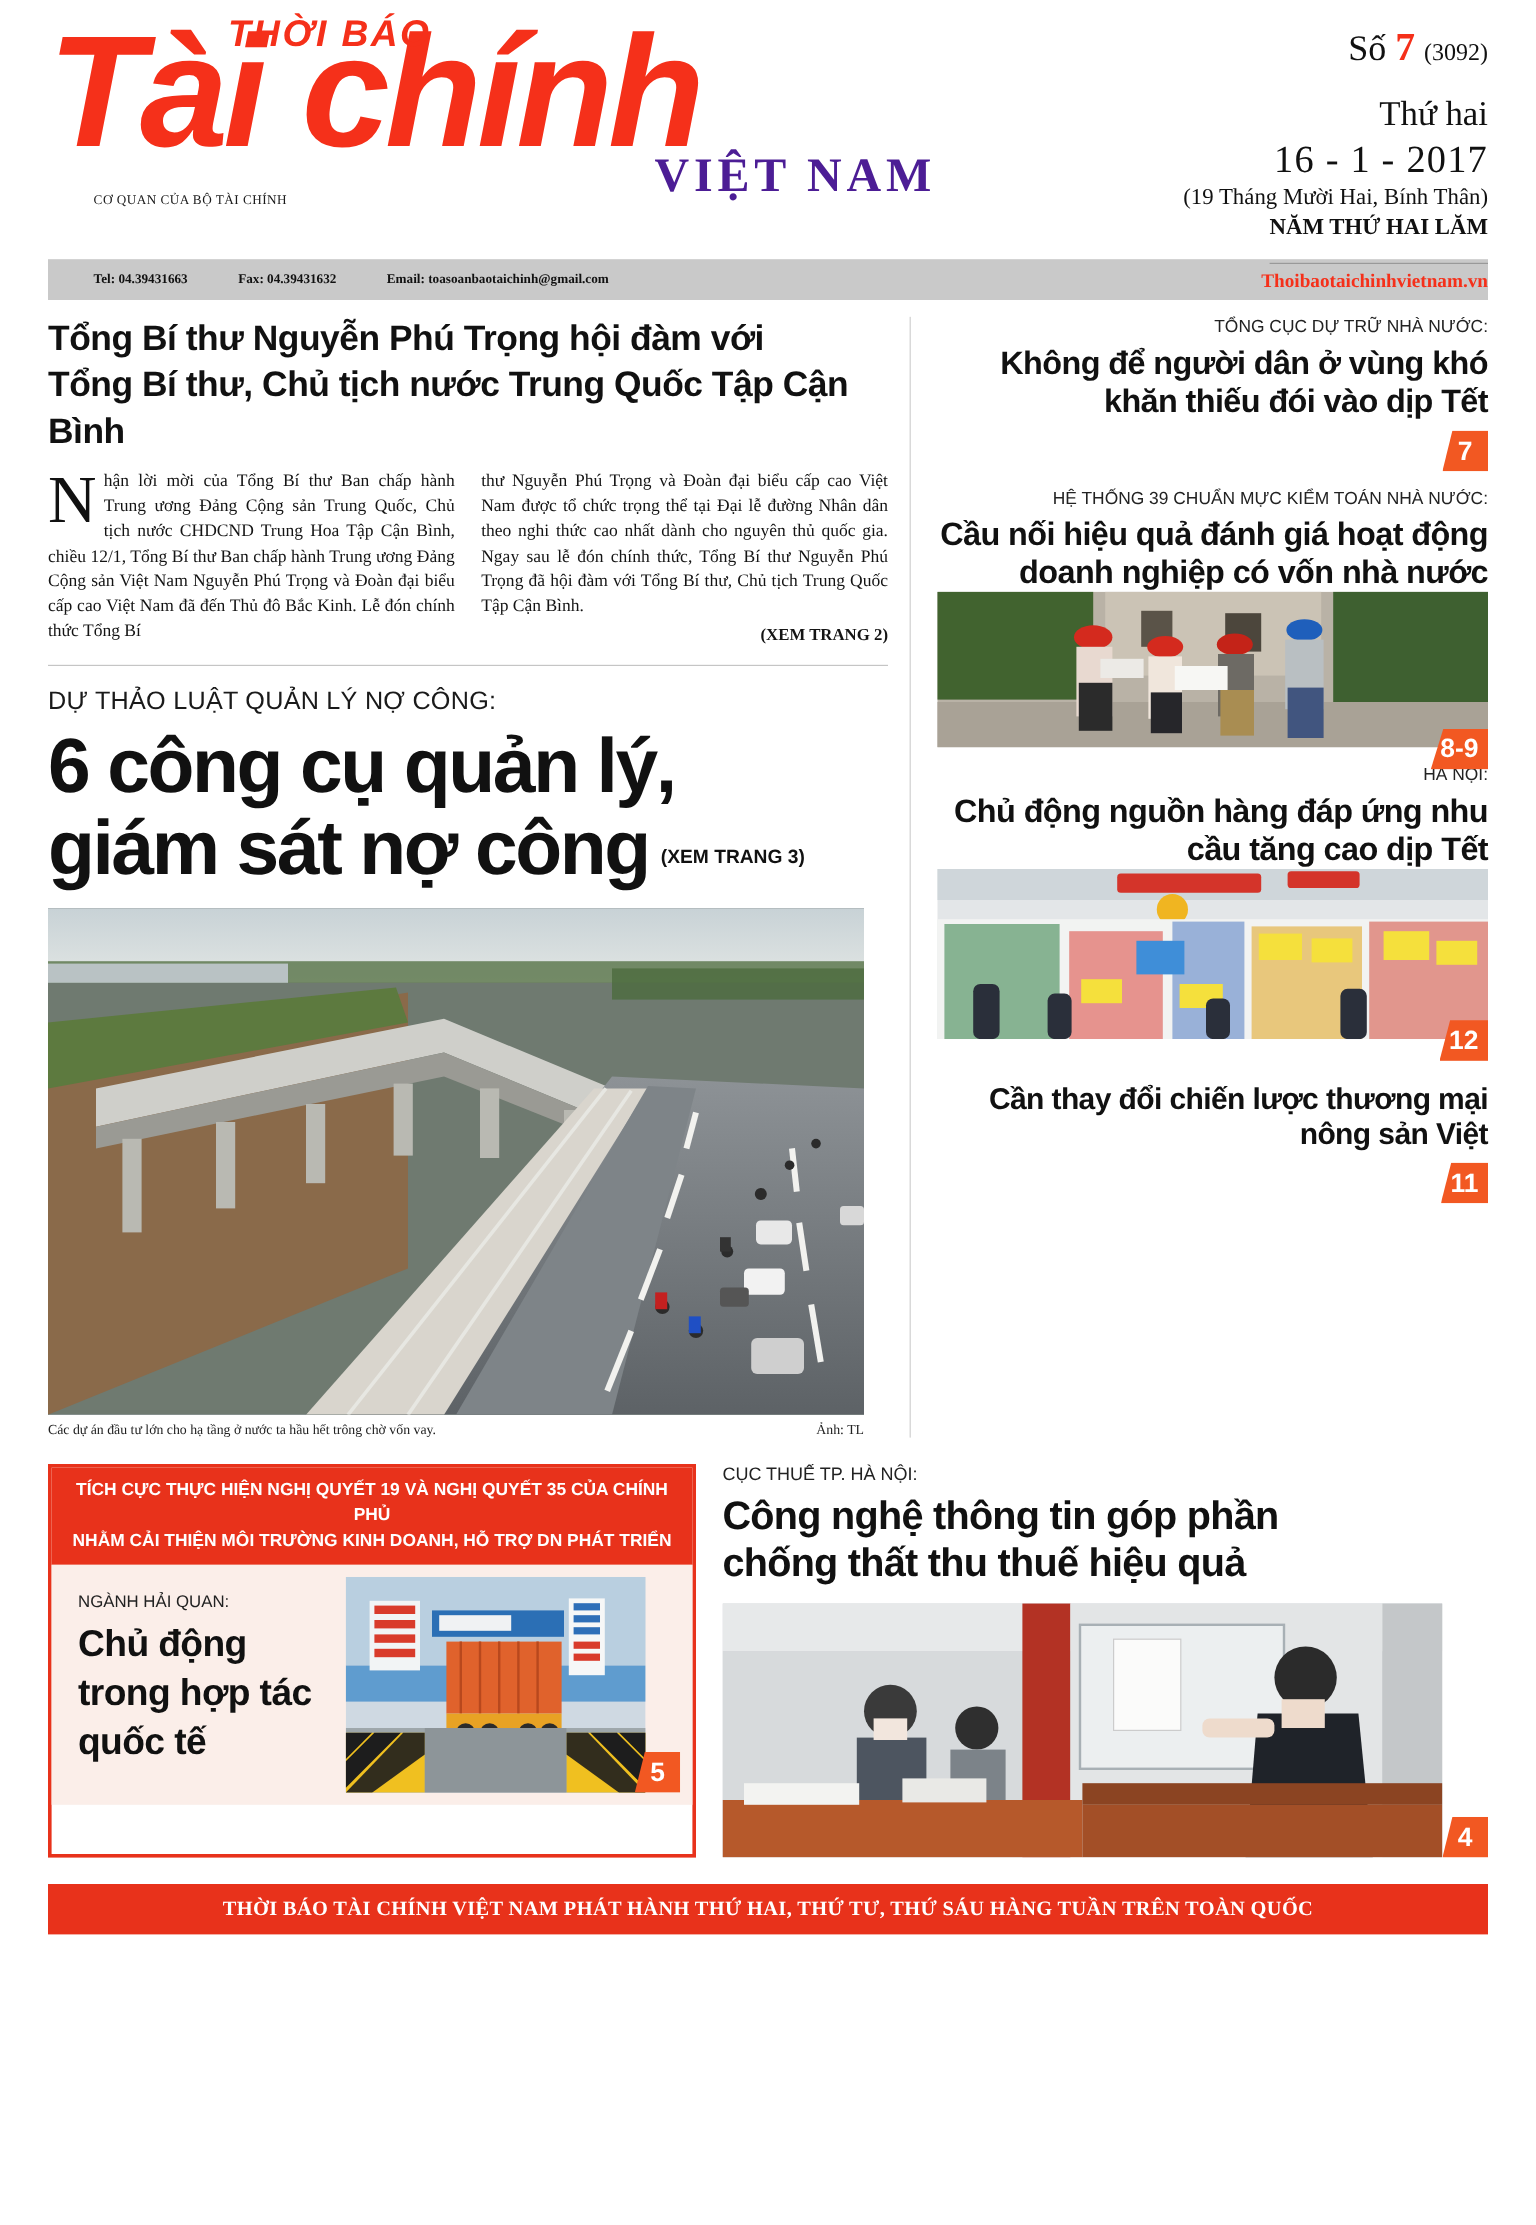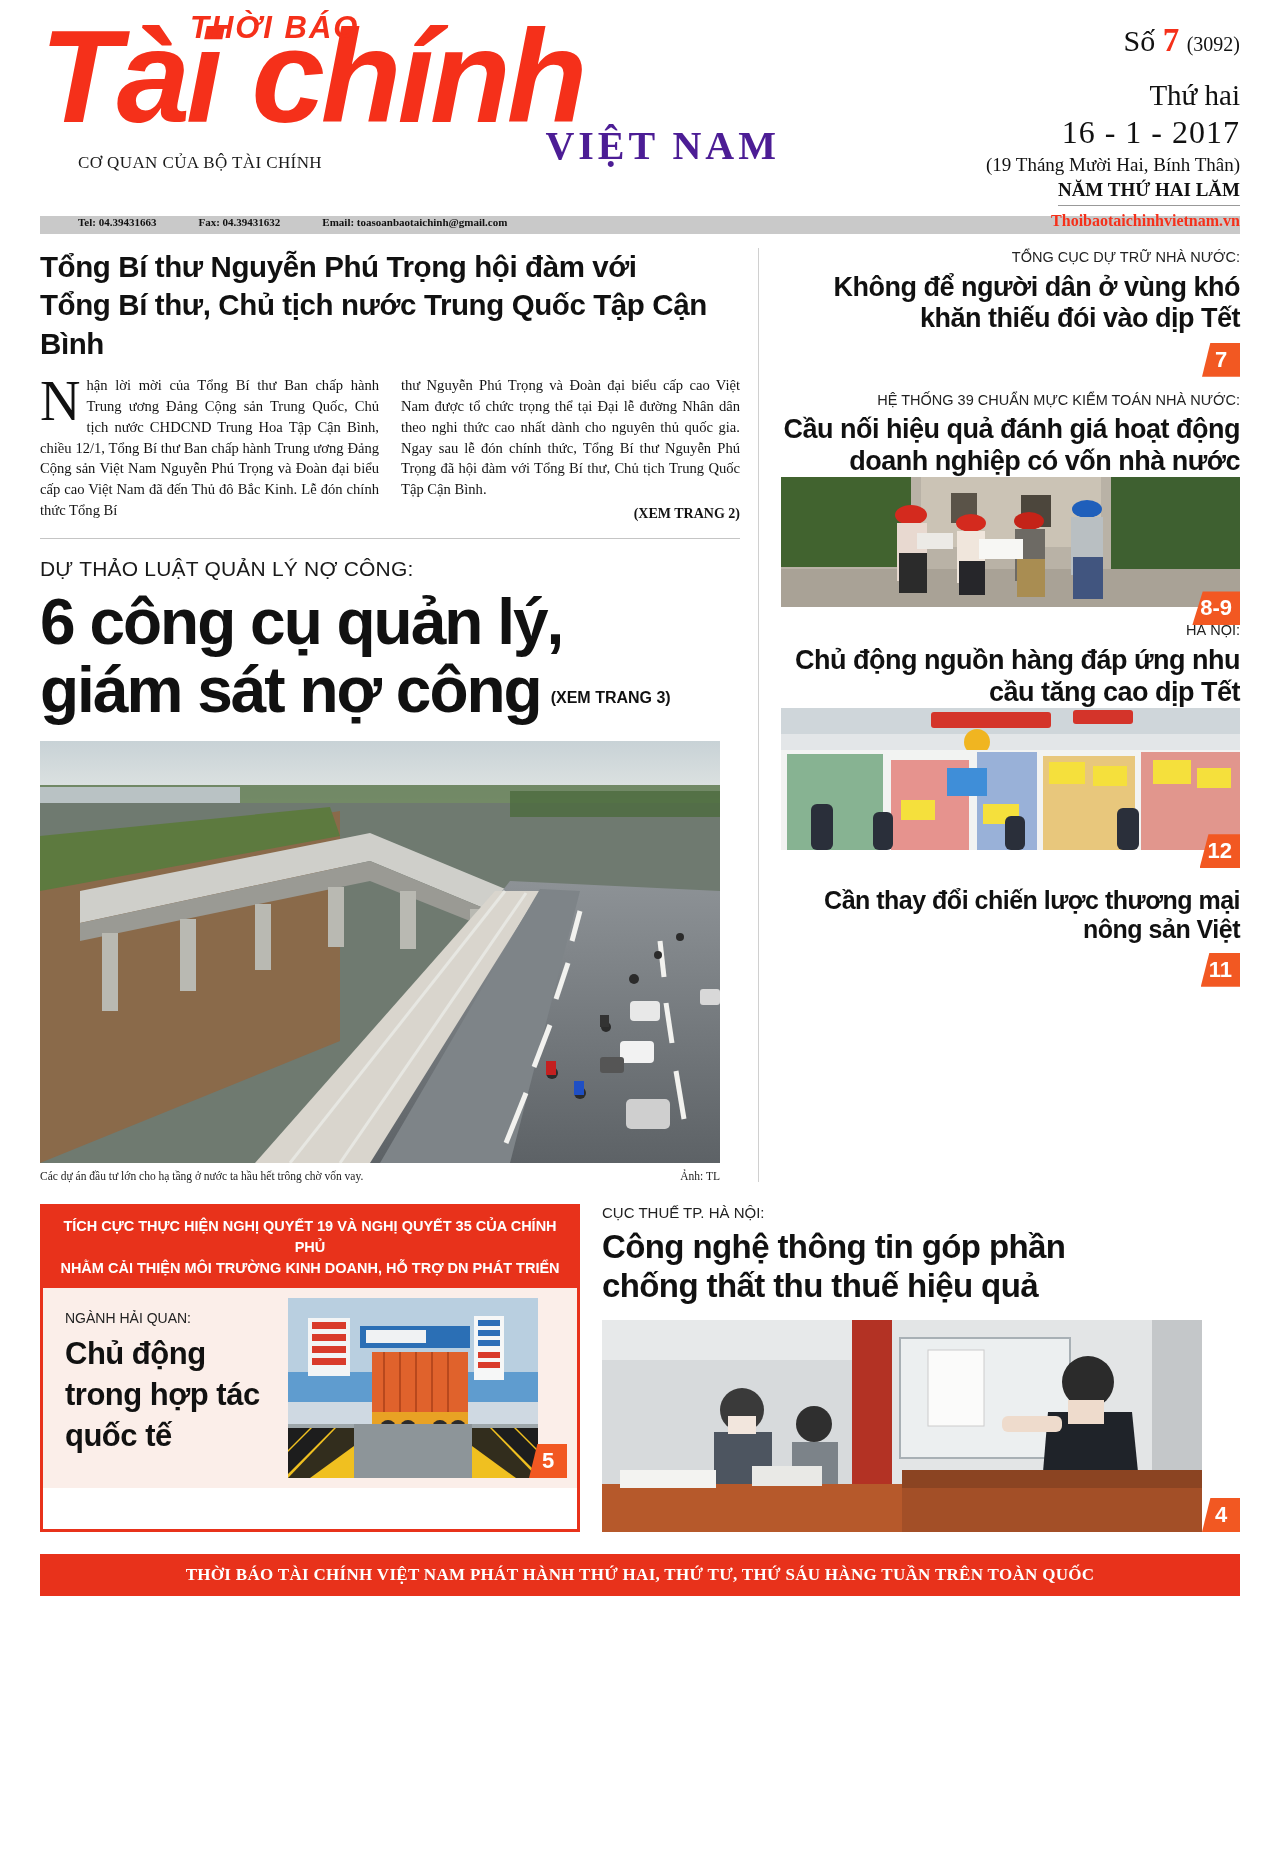--- a/index.html
+++ b/index.html
@@ -29,46 +29,46 @@
   }
   .logo-vietnam {
     position: absolute; right: 20px; bottom: -28px;
     font-family: "Liberation Serif", serif;
     font-weight: bold; font-size: 40px; letter-spacing: 4px;
     color: #4c1d95;
   }
   .logo-sub {
     position: absolute; left: 38px; bottom: -32px;
     font-family: "Liberation Serif", serif;
-    font-size: 17px; letter-spacing: 0.4px; color: #1a1a1a;
+    font-size: 11px; letter-spacing: 0.4px; color: #1a1a1a;
   }
   .date-block {
     margin-left: auto; text-align: right; padding-top: 22px;
     font-family: "Liberation Serif", serif; color: #111;
     width: 420px;
   }
   .issue-line { font-size: 30px; }
   .issue-line .num { color: #f5301a; font-weight: bold; font-size: 33px; }
   .issue-line .paren { font-size: 20px; }
   .weekday { font-size: 29px; margin-top: 20px; }
   .date-big { font-size: 32px; margin-top: 2px; letter-spacing: 1px; }
   .lunar { font-size: 19px; margin-top: 3px; }
   .year-no {
     font-size: 19px; font-weight: bold; margin-top: 3px;
-    border-bottom: 1px solid #999; display: inline-block; padding-bottom: 4px;
+    border-bottom: 1px solid #999; display: inline-block; padding-bottom: 18px;
   }
   .website {
     font-family: "Liberation Serif", serif;
     font-weight: bold; font-size: 16px; color: #f5301a; margin-top: 6px;
   }
 
   
   .contact-strip {
-    margin-top: 6px; height: 18px; background: #c9c9c9;
-    display: flex; 
+    margin-top: 6px; height: 34px; background: #c9c9c9;
+    display: flex; align-items: center;
   }
   .contact-inner {
     font-family: "Liberation Serif", serif;
     font-weight: bold; font-size: 11px; color: #111;
     display: flex; gap: 42px; padding-left: 38px;
   }
 
   
   .body-grid { display: flex; margin-top: 14px; }
   .col-left { width: 720px; padding-right: 18px; }

